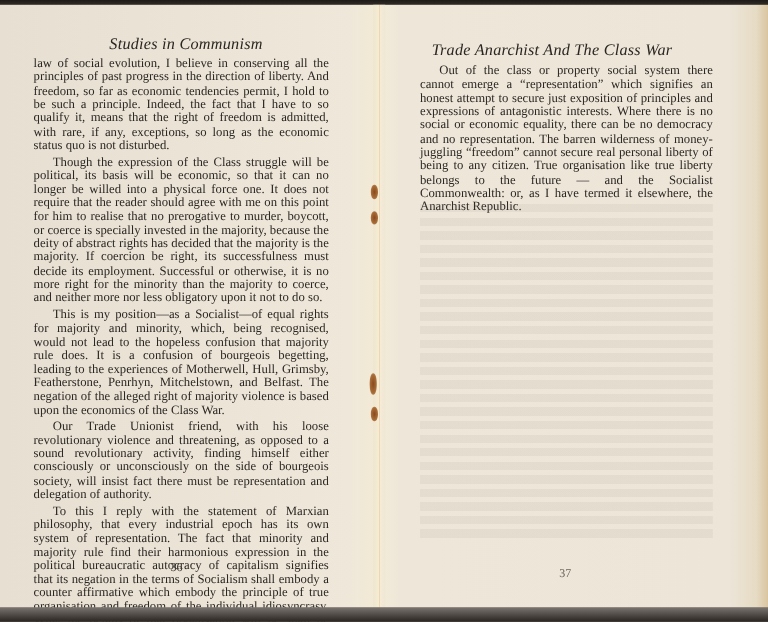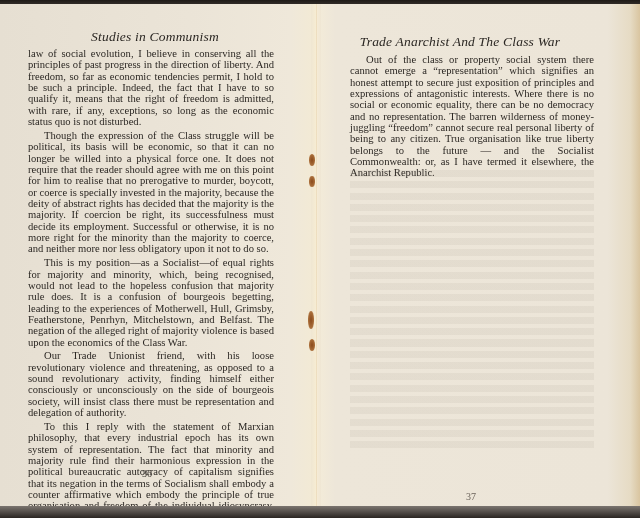--- a/index.html
+++ b/index.html
@@ -56,21 +56,21 @@
   .para.indent { text-indent: 16px; }
   .ghost {
     position: absolute; left: 350px; width: 244px; top: 170px; height: 280px;
     background:
       repeating-linear-gradient(180deg, rgba(120,110,95,0.08) 0 7px, transparent 7px 11.3px);
   }
   .folio {
     position: absolute; font-size: 10px; color: #3a3530;
   }
   .folio-left { left: 142px; top: 468px; }
-  .folio-right { left: 466px; top: 491px; color: #6a625a; }
+  .folio-right { left: 466px; top: 473px; color: #6a625a; }
 </style>
 </head>
 <body>
 
 <div class="spread">
   <div class="dark-top"></div>
 
   <div class="page page-left"></div>
   <div class="page page-right"></div>
   <div class="gutter"></div>
@@ -80,21 +80,21 @@
   <div class="stain" style="left:308px;top:311px;height:18px;"></div>
   <div class="stain" style="left:309px;top:339px;height:12px;"></div>
 
   <div class="header header-left">Studies in Communism</div>
   <div class="header header-right">Trade Anarchist And The Class War</div>
 
   <div class="body-text body-left">
     <p class="para">law of social evolution, I believe in conserving all the principles of past progress in the direction of liberty. And freedom, so far as economic tendencies permit, I hold to be such a principle. Indeed, the fact that I have to so qualify it, means that the right of freedom is admitted, with rare, if any, exceptions, so long as the economic status quo is not disturbed.</p>
     <p class="para indent">Though the expression of the Class struggle will be political, its basis will be economic, so that it can no longer be willed into a physical force one. It does not require that the reader should agree with me on this point for him to realise that no prerogative to murder, boycott, or coerce is specially invested in the majority, because the deity of abstract rights has decided that the majority is the majority. If coercion be right, its successfulness must decide its employment. Successful or otherwise, it is no more right for the minority than the majority to coerce, and neither more nor less obligatory upon it not to do so.</p>
     <p class="para indent">This is my position—as a Socialist—of equal rights for majority and minority, which, being recognised, would not lead to the hopeless confusion that majority rule does. It is a confusion of bourgeois begetting, leading to the experiences of Motherwell, Hull, Grimsby, Featherstone, Penrhyn, Mitchelstown, and Belfast. The negation of the alleged right of majority violence is based upon the economics of the Class War.</p>
-    <p class="para indent">Our Trade Unionist friend, with his loose revolutionary violence and threatening, as opposed to a sound revolutionary activity, finding himself either consciously or unconsciously on the side of bourgeois society, will insist class there must be representation and delegation of authority.</p>
+    <p class="para indent">Our Trade Unionist friend, with his loose revolutionary violence and threatening, as opposed to a sound revolutionary activity, finding himself either consciously or unconsciously on the side of bourgeois society, will insist fact there must be representation and delegation of authority.</p>
     <p class="para indent">To this I reply with the statement of Marxian philosophy, that every industrial epoch has its own system of representation. The fact that minority and majority rule find their harmonious expression in the political bureaucratic autocracy of capitalism signifies that its negation in the terms of Socialism shall embody a counter affirmative which embody the principle of true organisation and freedom of the individual idiosyncrasy. What the details of that organisation will be shall be made the subject of discussion in another essay. That it will not be “a Socialist majority” can be seen from the fact that democracy usually signifies the surrender of majority incompetence and mis-education to the interests of minority expertism and bourgeois concentration of its power over the lives and destinies of the exploited proletarians, no less through the medium of the worker’s Trade and Industrial Union, than through that of the Capitalist State.</p>
 
   </div>
 
   <div class="body-text body-right">
     <p class="para indent">Out of the class or property social system there cannot emerge a “representation” which signifies an honest attempt to secure just exposition of principles and expressions of antagonistic interests. Where there is no social or economic equality, there can be no democracy and no representation. The barren wilderness of money-juggling “freedom” cannot secure real personal liberty of being to any citizen. True organisation like true liberty belongs to the future — and the Socialist Commonwealth: or, as I have termed it elsewhere, the Anarchist Republic.</p>
   </div>
 
   <div class="ghost"></div>
 

